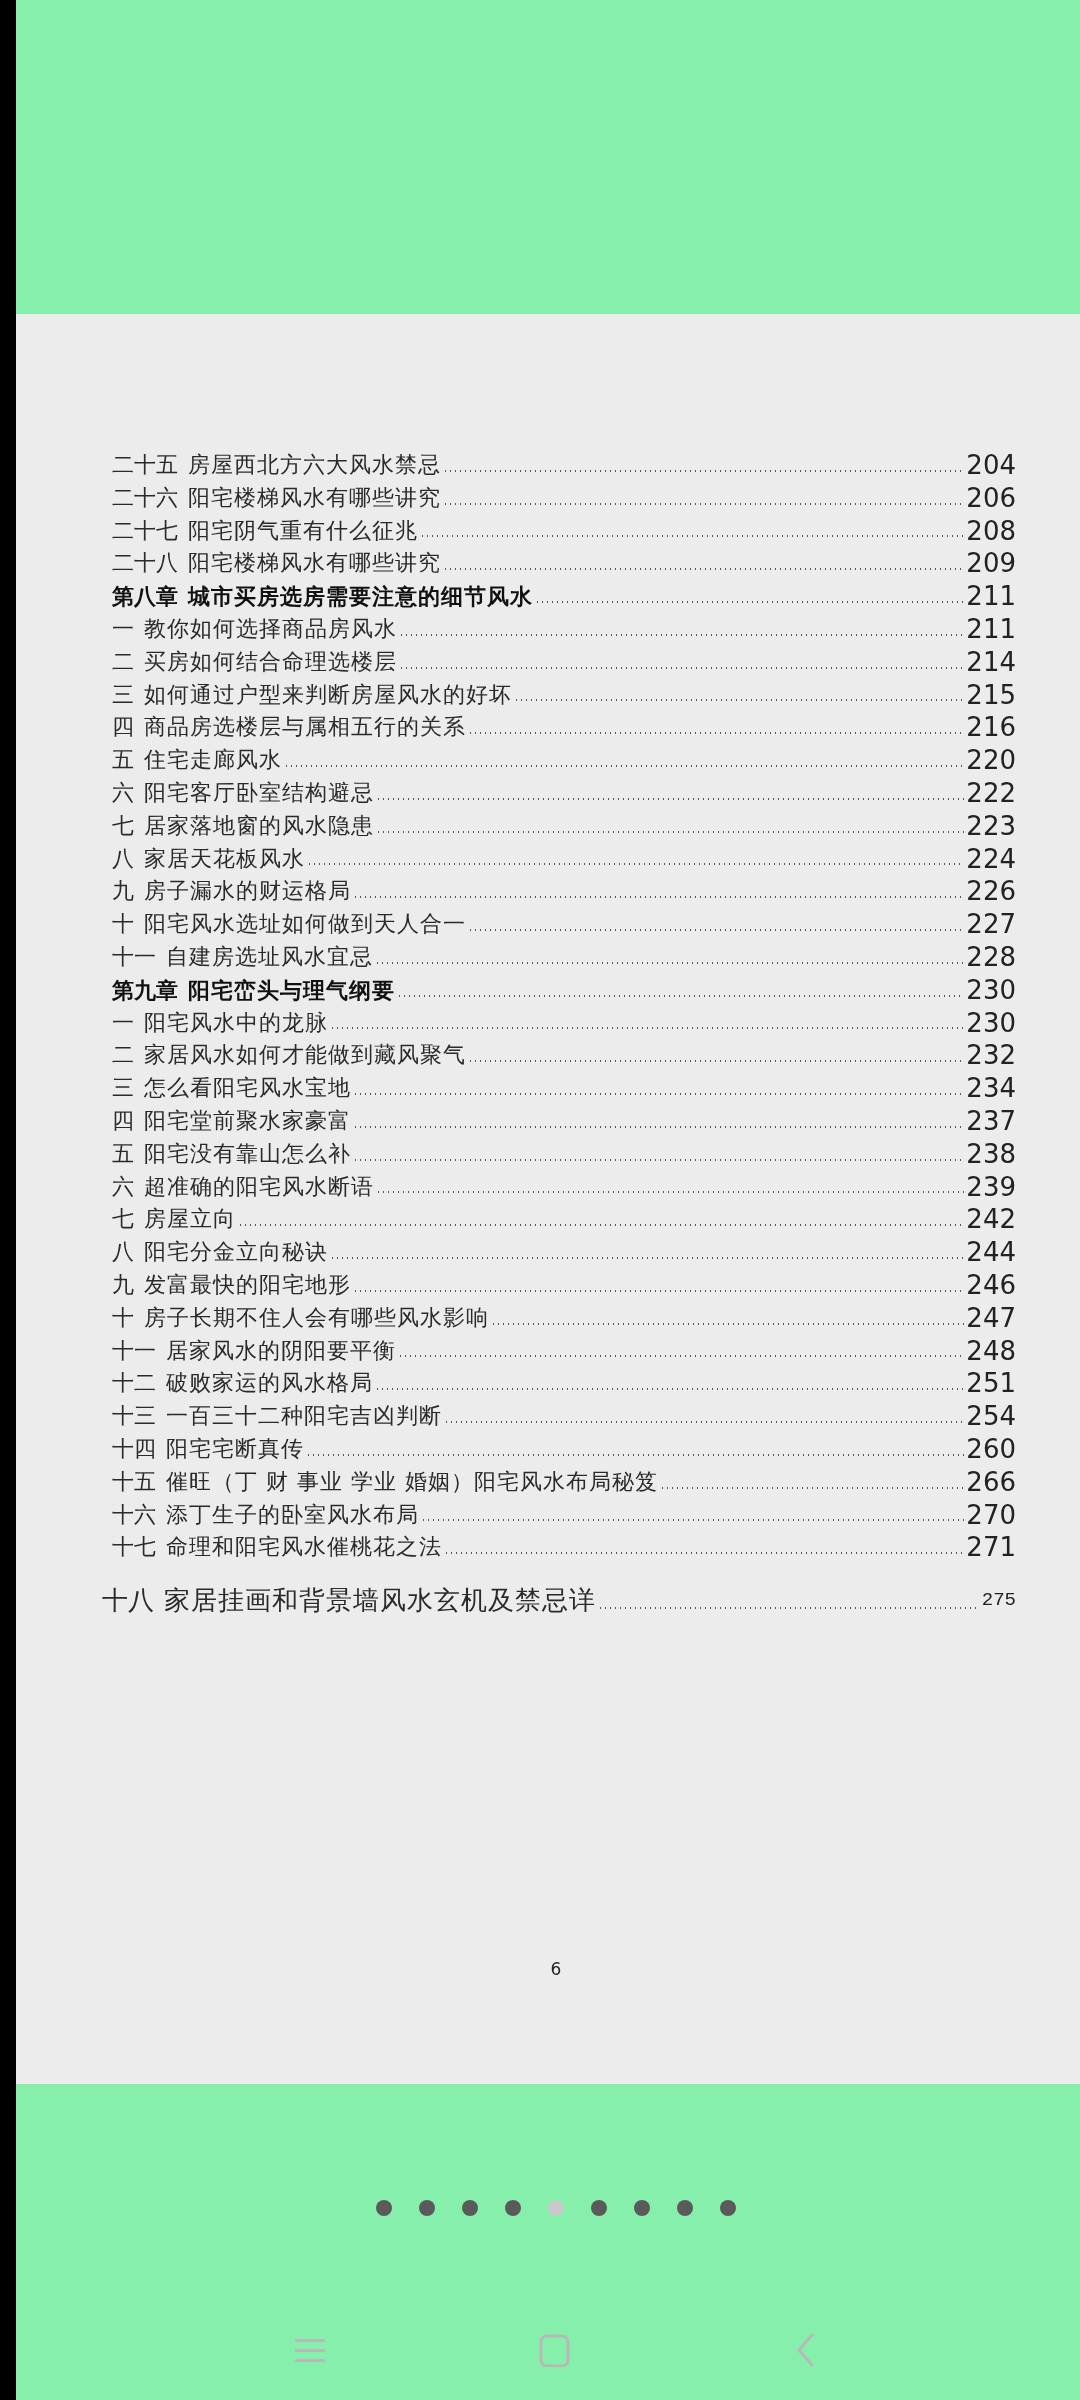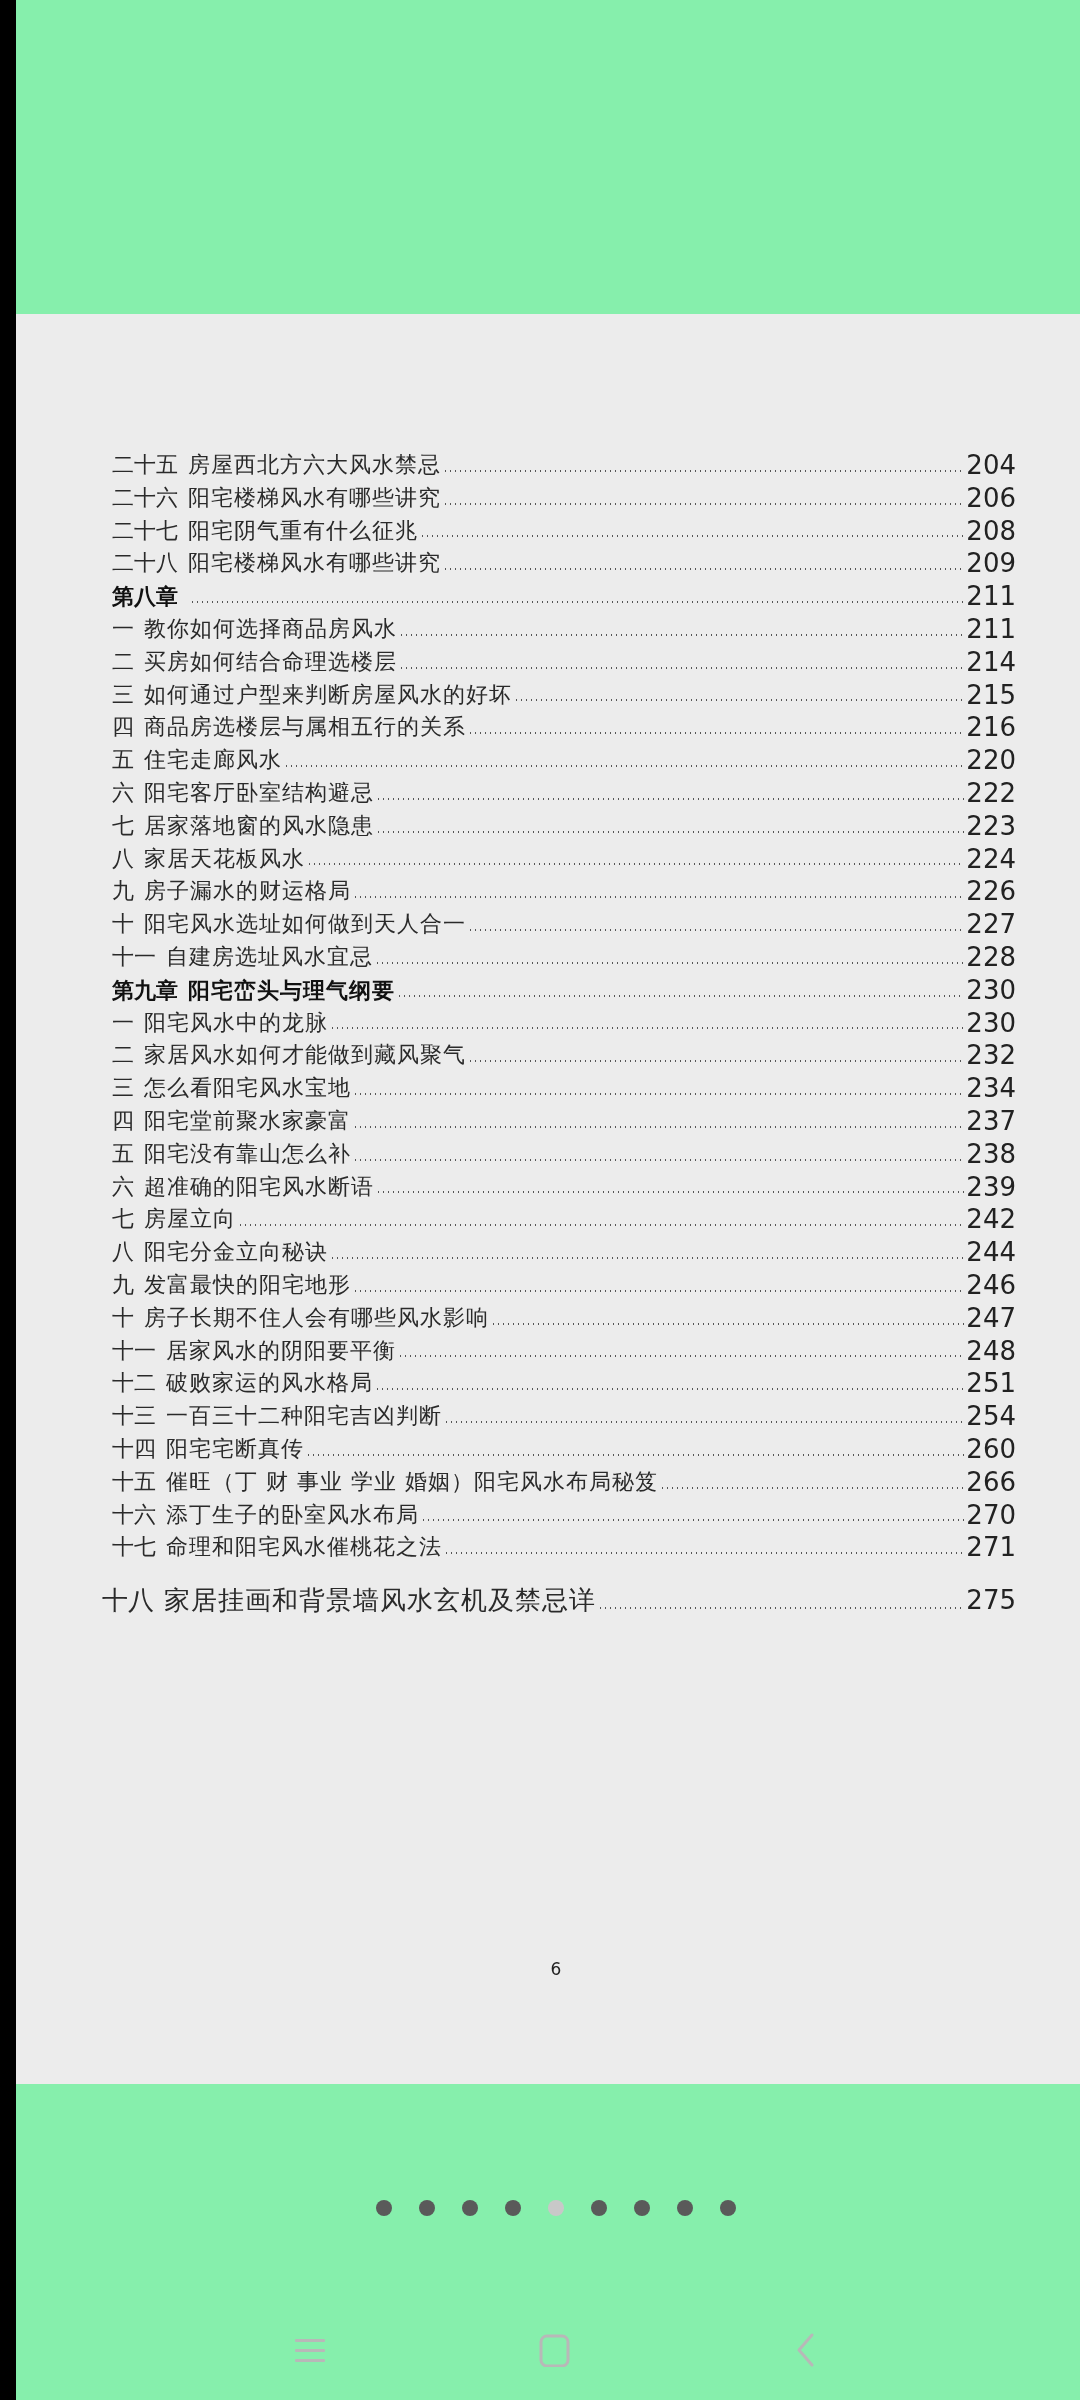--- a/index.html
+++ b/index.html
@@ -28,21 +28,21 @@
     .toc-title { flex: 0 0 auto; letter-spacing: 1px; }
     .toc-leader {
       flex: 1 1 auto; height: 4px; margin: 0 2px 9px 2px;
       background-image: radial-gradient(circle, #555 0.9px, transparent 1.1px);
       background-size: 5px 4px; background-repeat: repeat-x;
     }
     .toc-page {
       flex: 0 0 auto; font-family: "DejaVu Sans", "Liberation Sans", sans-serif;
       font-size: 26px; color: #222; font-weight: normal;
     }
-    .toc-row.last .toc-page { font-size: 26px; }
+    .toc-row.last .toc-page { font-size: 19px; font-family: Liberation Mono, monospace; }
 
     .page-number {
       position: absolute; left: 0; width: 1080px; top: 1645px; text-align: center;
       font-family: "DejaVu Sans", "Liberation Sans", sans-serif; font-size: 17px; color: #222;
     }
 
     .dots {
       position: absolute; top: 2200px; left: 0; width: 1080px;
       display: flex; justify-content: center; gap: 27px;
     }
@@ -82,20 +82,21 @@
           <span class="toc-page">208</span>
         </div>
         <div class="toc-row">
           <span class="toc-num">二十八</span>
           <span class="toc-title">阳宅楼梯风水有哪些讲究</span>
           <span class="toc-leader"></span>
           <span class="toc-page">209</span>
         </div>
         <div class="toc-row chapter">
           <span class="toc-num">第八章</span>
+          <span class="toc-title"> 城市买房选房需要注意的细节风水</span>
           <span class="toc-leader"></span>
           <span class="toc-page">211</span>
         </div>
         <div class="toc-row">
           <span class="toc-num">一</span>
           <span class="toc-title">教你如何选择商品房风水</span>
           <span class="toc-leader"></span>
           <span class="toc-page">211</span>
         </div>
         <div class="toc-row">

